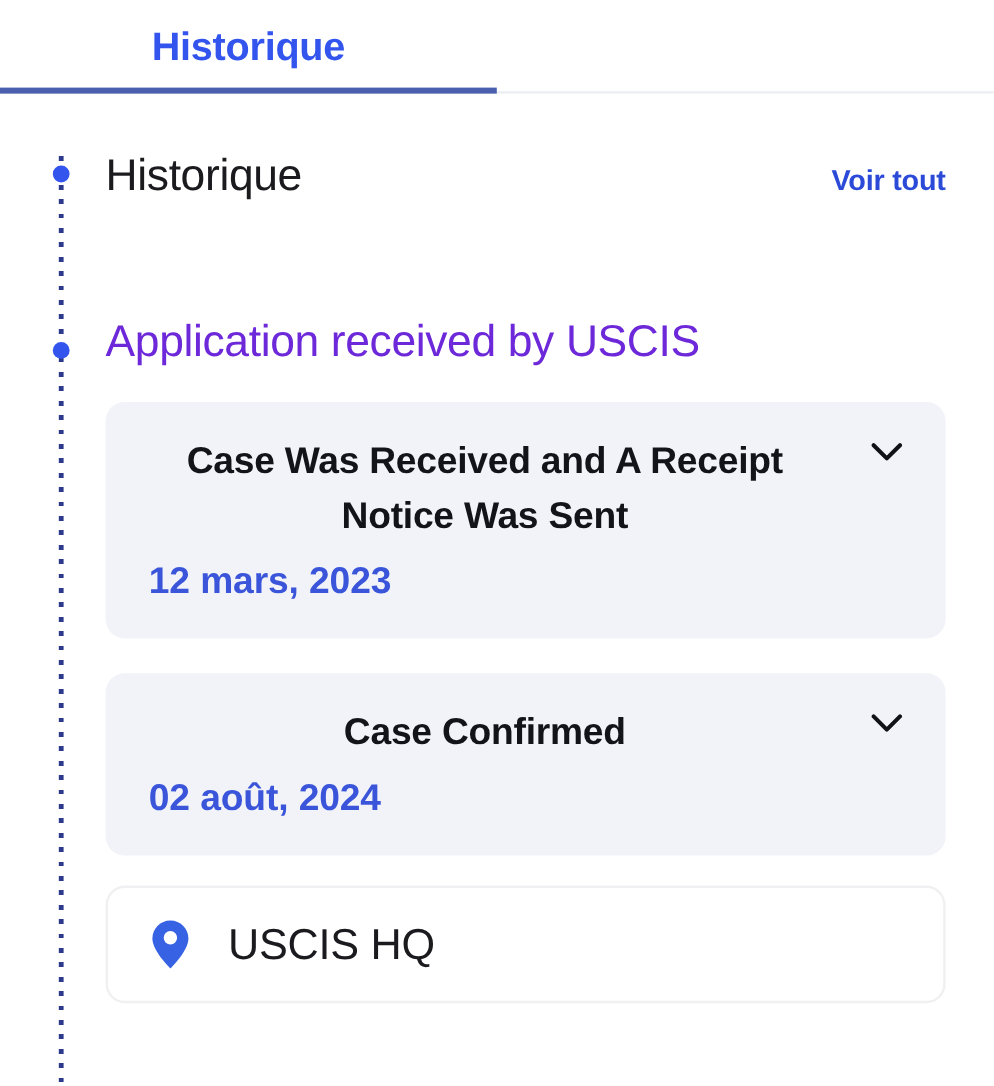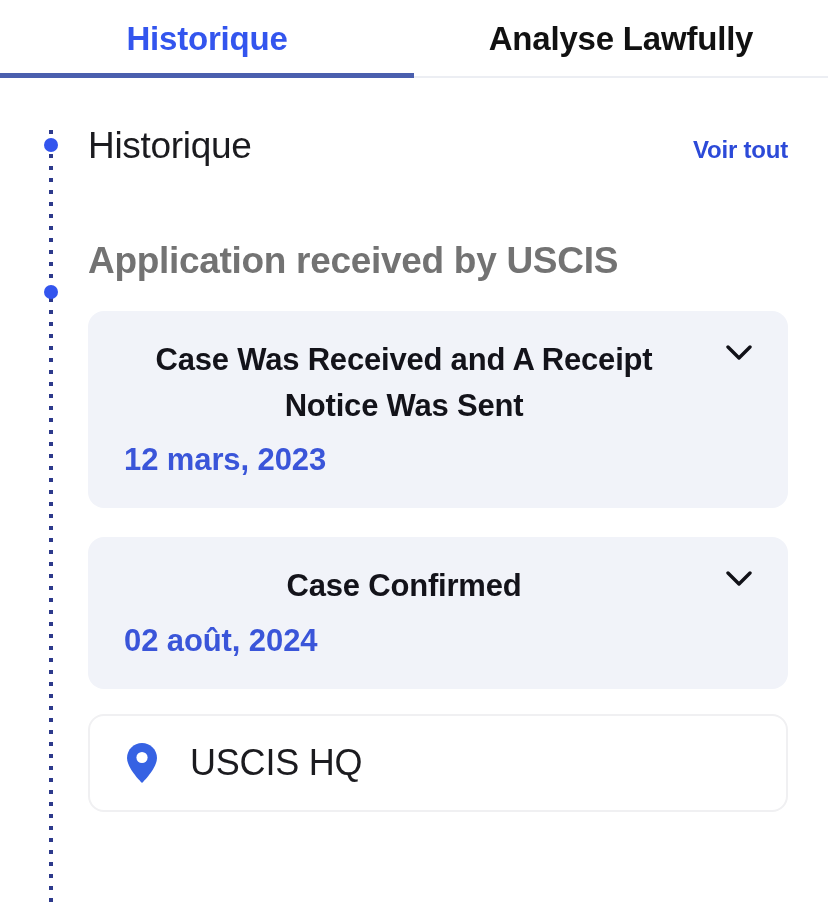--- a/index.html
+++ b/index.html
@@ -118,24 +118,24 @@
   }
   .see-all {
     font-size: 24px;
     font-weight: bold;
     color: #2c4ad8;
     letter-spacing: -0.2px;
     cursor: pointer;
   }
 
   .stage-title {
-    margin-top: 73px;
+    margin-top: 97px;
     font-size: 37px;
-    font-weight: bold;
-    color: #737373;
+    font-weight: normal;
+    color: #6d28d9;
     letter-spacing: -0.3px;
   }
 
   
   .card {
     margin-top: 29px;
     background: #f1f3f9;
     border-radius: 16px;
     padding: 26px 36px 30px 36px;
     position: relative;
@@ -188,23 +188,20 @@
     color: #1b1b1f;
     letter-spacing: -0.2px;
   }
 </style>
 </head>
 <body>
 
 <div class="tabbar">
   <div class="tab active">
     <span>Historique</span>
-  </div>
-  <div class="tab inactive">
-    <span>Analyse Lawfully</span>
   </div>
 </div>
 
 <div class="timeline">
   <div class="rail-dotted"></div>
   <div class="rail-node n1"></div>
   <div class="rail-node n2"></div>
 </div>
 
 <div class="content">

